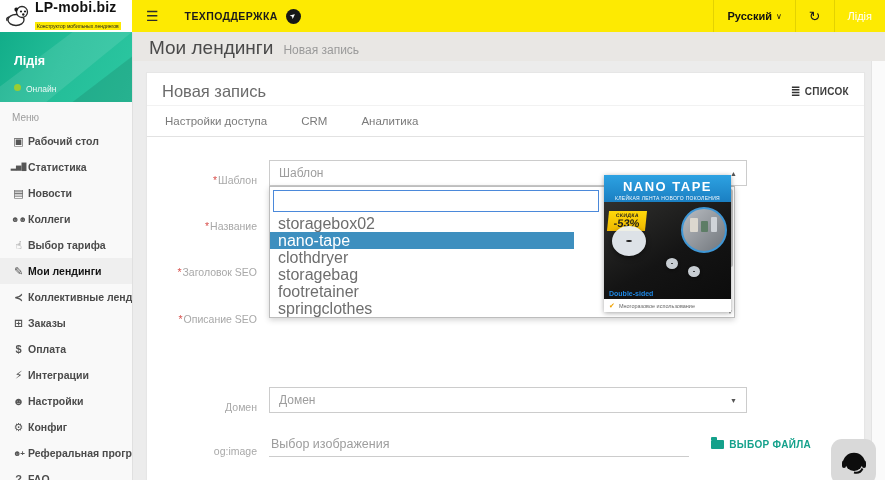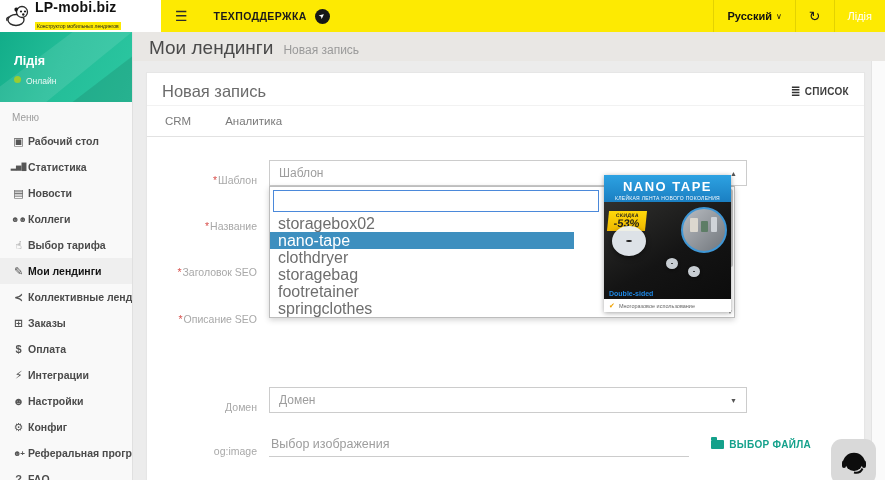--- a/index.html
+++ b/index.html
@@ -3,21 +3,21 @@
 <meta charset="utf-8">
 <style>
   * { margin:0; padding:0; box-sizing:border-box; }
   html,body { width:885px; height:480px; overflow:hidden;
     font-family:"Liberation Sans","DejaVu Sans",sans-serif; background:#ececec; }
   .stage { position:relative; width:885px; height:480px; overflow:hidden; }
 
   
   .topbar { position:absolute; top:0; left:0; right:0; height:32px;
     background:#fdea02; display:flex; align-items:stretch; z-index:30; }
-  .logo-box { width:161px; background:#fff; display:flex; align-items:center;
+  .logo-box { width:132px; background:#fff; display:flex; align-items:center;
     padding:2px 5px; flex:none; }
   .logo-svg { flex:none; margin-right:4px; }
   .logo-title { font-size:14px; font-weight:700; color:#111; line-height:13px; letter-spacing:.2px; }
   .logo-sub { font-size:5px; color:#222; background:#fdea02; padding:1px 2px; display:inline-block; }
   .hamburger { display:flex; align-items:center; padding:0 10px; margin-left:4px;
     font-size:14px; color:#2b2b2b; cursor:pointer; }
   .support { display:flex; align-items:center; gap:8px; margin-left:16px;
     font-size:10.5px; font-weight:700; color:#1b1b1b; letter-spacing:.4px; cursor:pointer; }
   .tg-circle { width:15px; height:15px; border-radius:50%; background:#171717; color:#fff;
     display:flex; align-items:center; justify-content:center; font-size:7px; }
@@ -32,21 +32,21 @@
   
   .sidebar { position:absolute; top:32px; left:0; width:133px; bottom:0;
     background:#f9f9f9; border-right:1px solid #e0e0e0; z-index:20; }
   .sb-header { position:relative; height:70px; overflow:hidden;
     background:linear-gradient(115deg,#12ad89 0%,#23bd98 45%,#2cc7a1 100%); }
   .sb-header::before { content:''; position:absolute; inset:0;
     background:rgba(255,255,255,.10); clip-path:polygon(55% 0,100% 0,35% 100%,0 100%,0 78%); }
   .sb-header::after { content:''; position:absolute; inset:0;
     background:rgba(0,0,0,.10); clip-path:polygon(100% 35%,100% 100%,55% 100%); }
   .sb-name { position:absolute; left:14px; top:22px; color:#fff; font-size:12.5px; font-weight:700; z-index:2; }
-  .sb-status { position:absolute; left:14px; top:44px; display:flex; align-items:flex-start; gap:5px; z-index:2; }
+  .sb-status { position:absolute; left:14px; top:52px; display:flex; align-items:flex-start; gap:5px; z-index:2; }
   .status-dot { width:7px; height:7px; border-radius:50%; background:#9acd32; }
   .sb-status-text { color:rgba(255,255,255,.9); font-size:8.5px; }
   .menu-label { padding:10px 12px 5px; font-size:10px; color:#9c9c9c; }
   .menu-item { display:flex; align-items:center; height:26px; padding:0 9px;
     font-size:10.5px; font-weight:700; color:#4b4b4b; white-space:nowrap; overflow:hidden; cursor:pointer; }
   .menu-item.active { color:#141414; background:#efefef; }
   .mi-icon { width:19px; flex:none; font-size:11px; color:#565656; text-align:center; }
   .mi-icon.sm { font-size:7px; letter-spacing:0; }
   .mi-icon.two { font-size:8px; letter-spacing:-1px; }
 
@@ -272,20 +272,23 @@
     <div class="card">
       <div class="card-header">
         <span class="card-title">Новая запись</span>
         <div class="list-btn">
           <span class="ic">≣</span>
           <span>СПИСОК</span>
         </div>
       </div>
       <div class="tabs">
         <div class="tab">
+          <span>Настройки доступа</span>
+        </div>
+        <div class="tab">
           <span>CRM</span>
         </div>
         <div class="tab">
           <span>Аналитика</span>
         </div>
       </div>
 
       <div class="form">
 
         <div class="frow">

